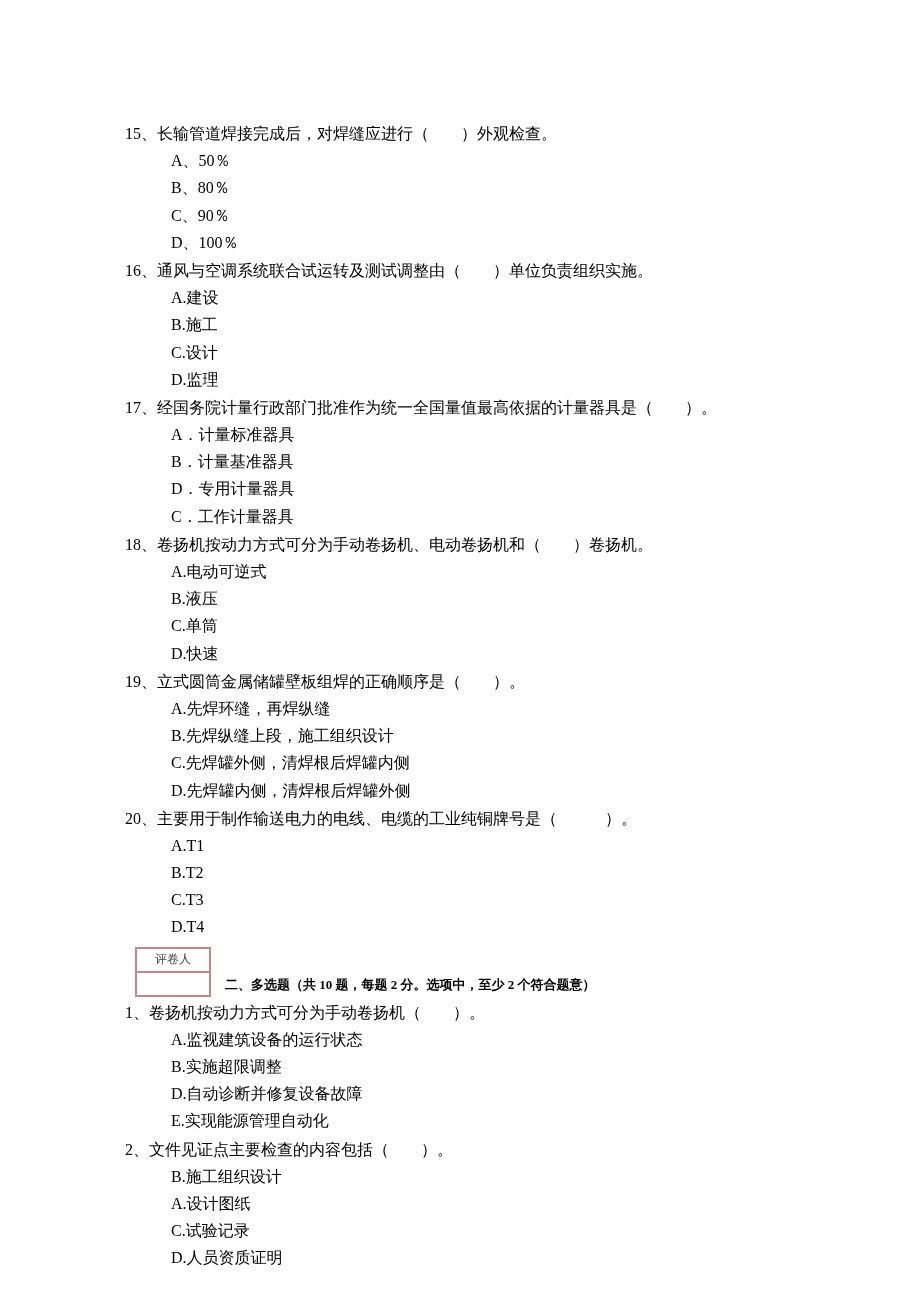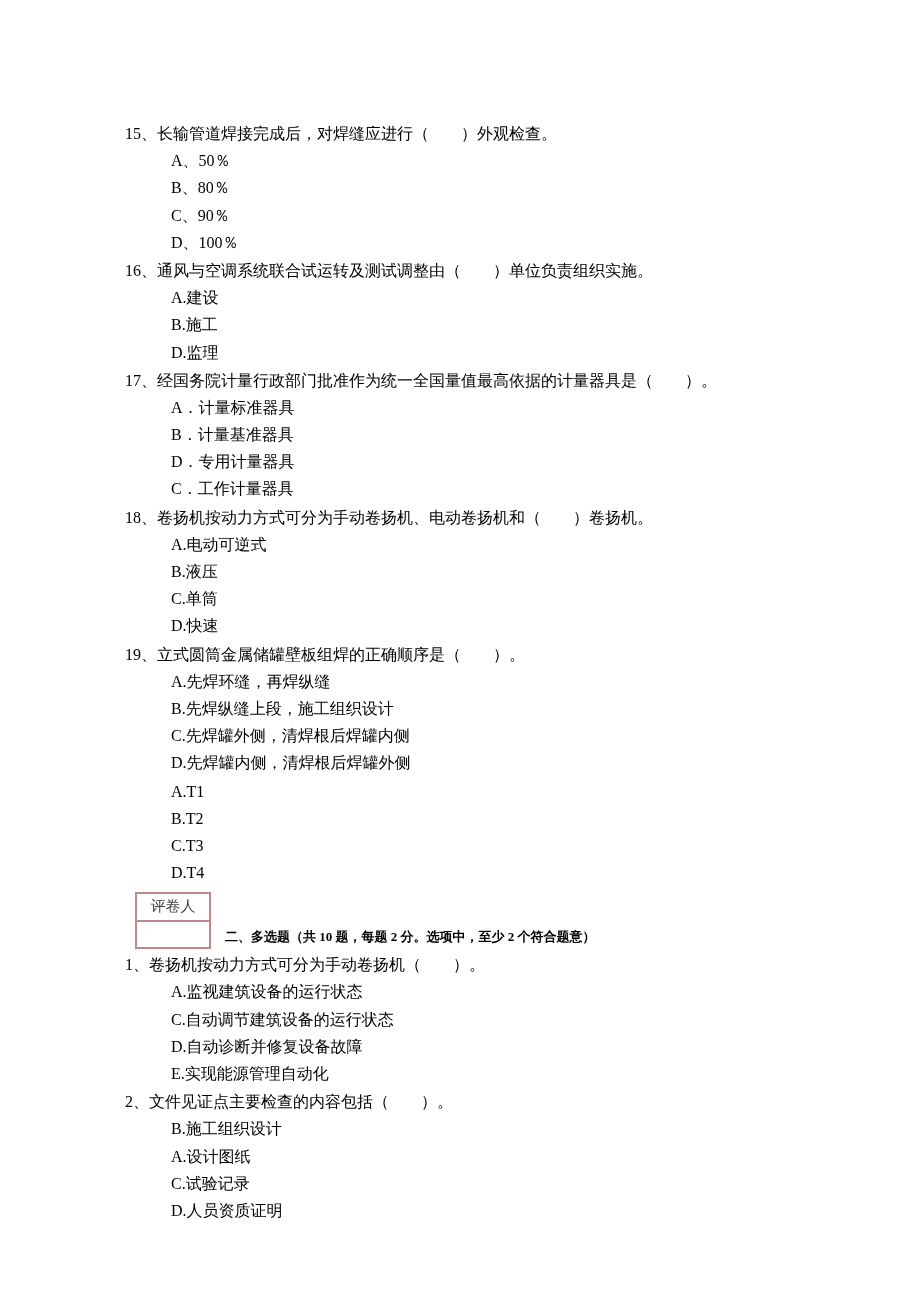--- a/index.html
+++ b/index.html
@@ -32,21 +32,21 @@
       border: 1px solid #c08888;
       display: inline-block;
       margin-top: 5px;
       margin-left: 10px;
     }
     .grader-box td {
       border: 1px solid #c08888;
       min-width: 60px;
       height: 22px;
       padding: 0 6px;
-      font-size: 15px;
+      font-size: 12px;
       color: #444;
       text-align: center;
       vertical-align: middle;
     }
     .section-line {
       display: flex;
       align-items: flex-end;
       margin-bottom: 2px;
     }
     .section-title {
@@ -71,20 +71,21 @@
       <p class="option-line">A、50％</p>
       <p class="option-line">B、80％</p>
       <p class="option-line">C、90％</p>
       <p class="option-line">D、100％</p>
     </div>
 
     <div class="question-block">
       <p class="q-text"><span class="num-pad">16、</span><span>通风与空调系统联合试运转及测试调整由（　　）单位负责组织实施。</span></p>
       <p class="option-line">A.建设</p>
       <p class="option-line">B.施工</p>
+      <p class="option-line">C.设计</p>
       <p class="option-line">D.监理</p>
     </div>
 
     <div class="question-block">
       <p class="q-text"><span class="num-pad">17、</span><span>经国务院计量行政部门批准作为统一全国量值最高依据的计量器具是（　　）。</span></p>
       <p class="option-line">A．计量标准器具</p>
       <p class="option-line">B．计量基准器具</p>
       <p class="option-line">D．专用计量器具</p>
       <p class="option-line">C．工作计量器具</p>
     </div>
@@ -99,20 +100,21 @@
 
     <div class="question-block">
       <p class="q-text"><span class="num-pad">19、</span><span>立式圆筒金属储罐壁板组焊的正确顺序是（　　）。</span></p>
       <p class="option-line">A.先焊环缝，再焊纵缝</p>
       <p class="option-line">B.先焊纵缝上段，施工组织设计</p>
       <p class="option-line">C.先焊罐外侧，清焊根后焊罐内侧</p>
       <p class="option-line">D.先焊罐内侧，清焊根后焊罐外侧</p>
     </div>
 
     <div class="question-block">
+      <p class="q-text"><span class="num-pad">20、</span><span>主要用于制作输送电力的电线、电缆的工业纯铜牌号是（　　　）。</span></p>
       <p class="option-line">A.T1</p>
       <p class="option-line">B.T2</p>
       <p class="option-line">C.T3</p>
       <p class="option-line">D.T4</p>
     </div>
 
   </div>
 
   <div class="section-line">
     <table class="grader-box" cellspacing="0" cellpadding="0">
@@ -126,21 +128,21 @@
     </tbody>
       </table>
     <div class="section-title">二、多选题（共 10 题，每题 2 分。选项中，至少 2 个符合题意）</div>
   </div>
 
   <div class="sub-question">
 
     <div class="question-block">
       <p class="q-text"><span class="num-pad">1、</span><span>卷扬机按动力方式可分为手动卷扬机（　　）。</span></p>
       <p class="option-line">A.监视建筑设备的运行状态</p>
-      <p class="option-line">C.自动调节建筑设备的运行状态</p>
+      <p class="option-line">B.实施超限调整</p>
       <p class="option-line">D.自动诊断并修复设备故障</p>
       <p class="option-line">E.实现能源管理自动化</p>
     </div>
 
     <div class="question-block">
       <p class="q-text"><span class="num-pad">2、</span><span>文件见证点主要检查的内容包括（　　）。</span></p>
       <p class="option-line">B.施工组织设计</p>
       <p class="option-line">A.设计图纸</p>
       <p class="option-line">C.试验记录</p>
       <p class="option-line">D.人员资质证明</p>

